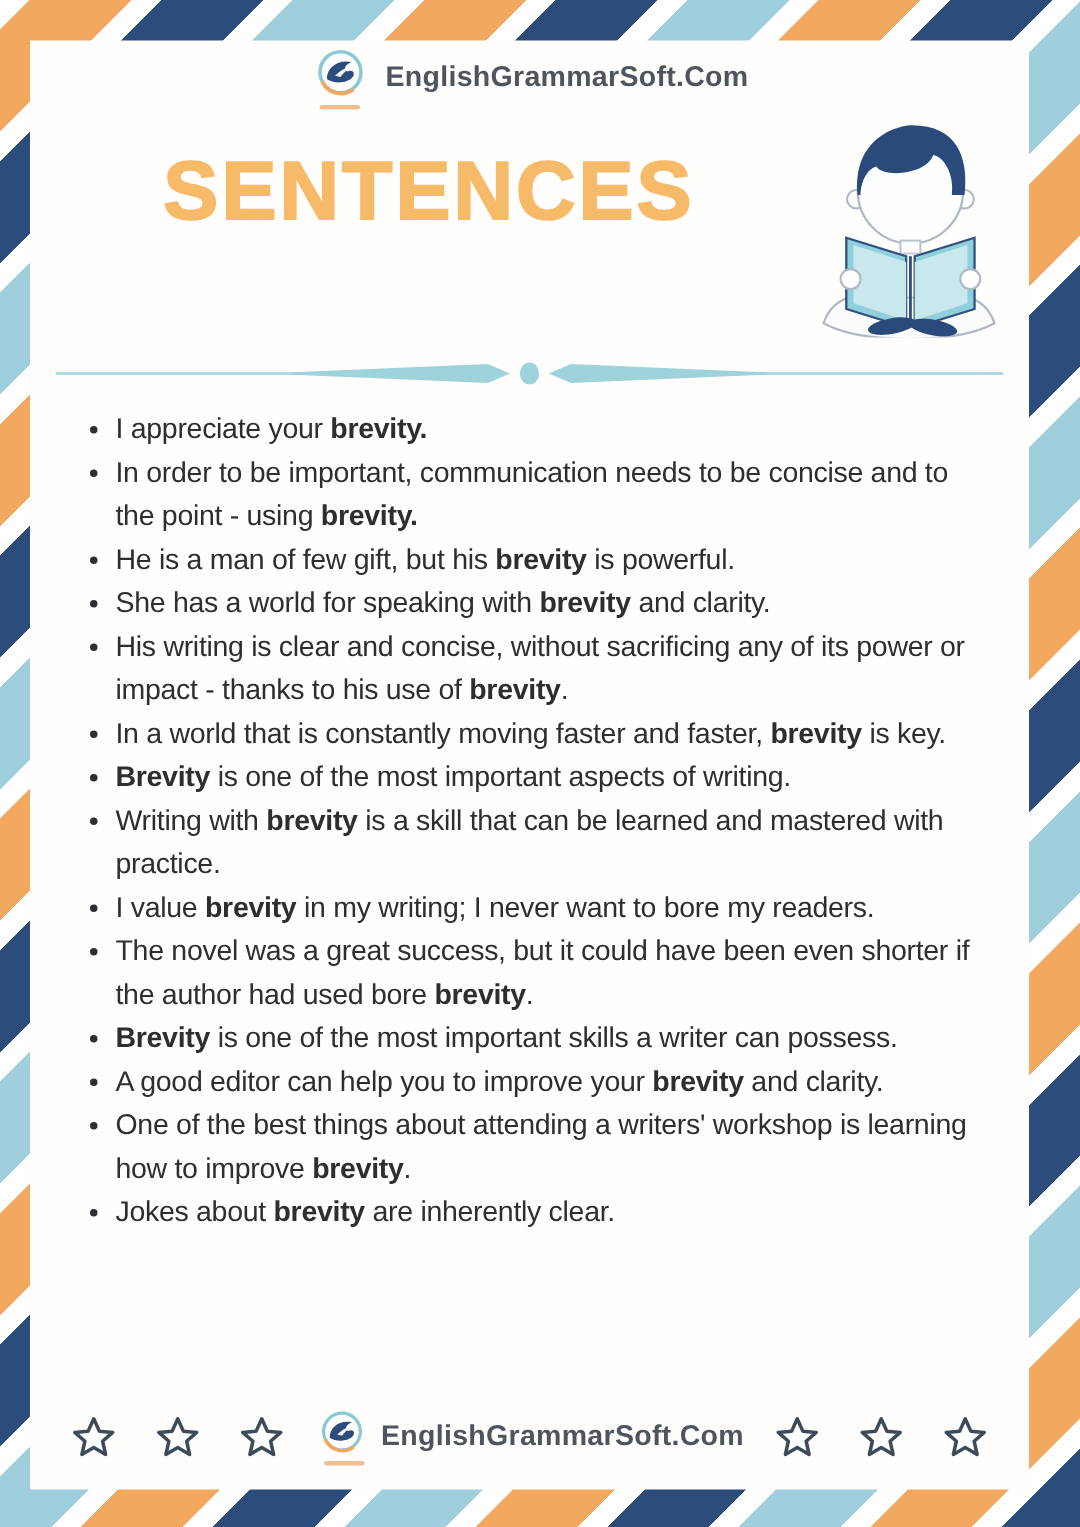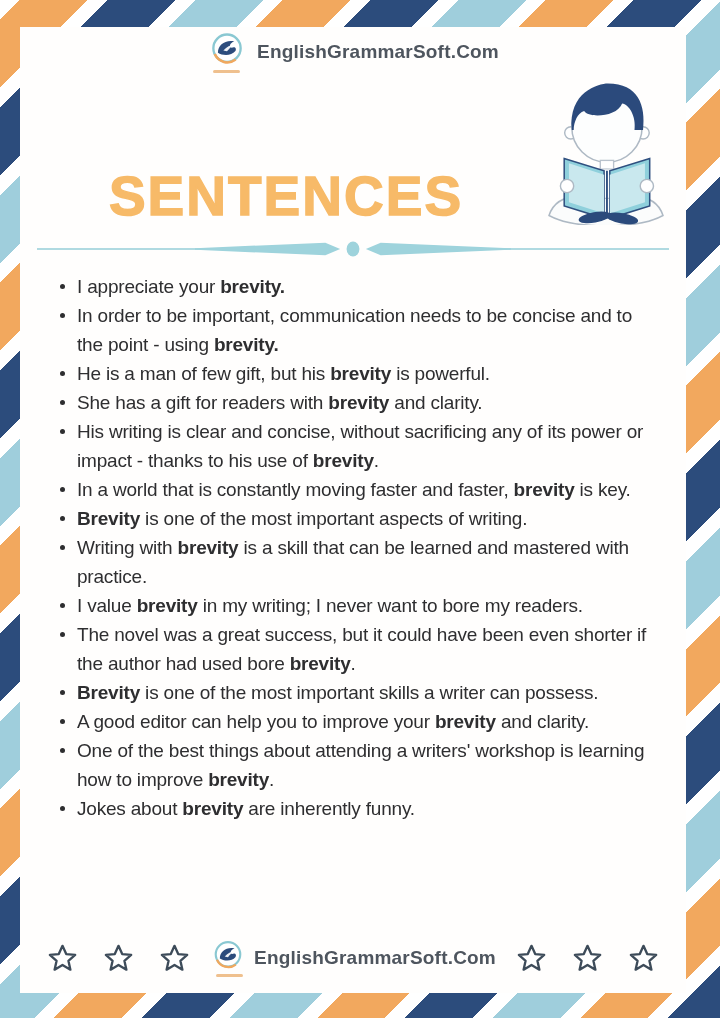--- a/index.html
+++ b/index.html
@@ -27,21 +27,21 @@
     position:absolute;left:20px;top:27px;right:34px;bottom:25px;
     background:#FFFEFD;
   }
   
   .brand-row{display:flex;align-items:center;justify-content:center;gap:10px;margin-top:2px;}
   .logo{position:relative;width:40px;height:46px;flex:none;}
   .logo svg{display:block;}
   .logo .smudge{position:absolute;left:6px;bottom:2px;width:27px;height:3px;border-radius:2px;background:#E8A55E;opacity:.7;}
   .brand-name{font-size:19px;font-weight:700;color:#4E555E;letter-spacing:.2px;}
   
-  .title-row{display:flex;align-items:flex-end;margin-top:8px;padding:0 4px 0 22px;}
+  .title-row{display:flex;align-items:flex-start;margin-top:8px;padding:0 4px 0 22px;}
   .page-title{
     flex:1;text-align:center;margin:16px 0 0;font-weight:700;
     font-size:55px;line-height:57px;letter-spacing:2px;
     color:#F7BA68;-webkit-text-stroke:1.4px #F7BA68;
   }
   .page-title span{display:block;}
   .boy{width:152px;height:152px;flex:none;margin-top:-10px;}
   
   .divider{display:block;width:632px;height:20px;margin:14px auto 0;}
   
@@ -124,31 +124,31 @@
       <rect x="470" y="9.1" width="170" height="1.8" fill="#A7D6DE"></rect>
       <polygon points="160,9.2 292,3.6 307,10 292,16.4 160,10.8" fill="#9ED3DC"></polygon>
       <polygon points="480,9.2 348,3.6 333,10 348,16.4 480,10.8" fill="#9ED3DC"></polygon>
       <ellipse cx="320" cy="10" rx="6.5" ry="7.5" fill="#9ED3DC"></ellipse>
     </svg>
 
     <ul class="sentences">
         <li><span>I appreciate your </span><b>brevity.</b></li>
         <li><span>In order to be important, communication needs to be concise and to the point - using </span><b>brevity.</b></li>
         <li><span>He is a man of few gift, but his </span><b>brevity</b><span> is powerful.</span></li>
-        <li><span>She has a gift for readers with </span><b>brevity</b><span> and clarity.</span></li>
+        <li><span>She has a world for speaking with </span><b>brevity</b><span> and clarity.</span></li>
         <li><span>His writing is clear and concise, without sacrificing any of its power or impact - thanks to his use of </span><b>brevity</b><span>.</span></li>
         <li><span>In a world that is constantly moving faster and faster, </span><b>brevity</b><span> is key.</span></li>
         <li><b>Brevity</b><span> is one of the most important aspects of writing.</span></li>
         <li><span>Writing with </span><b>brevity</b><span> is a skill that can be learned and mastered with practice.</span></li>
         <li><span>I value </span><b>brevity</b><span> in my writing; I never want to bore my readers.</span></li>
         <li><span>The novel was a great success, but it could have been even shorter if the author had used bore </span><b>brevity</b><span>.</span></li>
         <li><b>Brevity</b><span> is one of the most important skills a writer can possess.</span></li>
         <li><span>A good editor can help you to improve your </span><b>brevity</b><span> and clarity.</span></li>
         <li><span>One of the best things about attending a writers' workshop is learning how to improve </span><b>brevity</b><span>.</span></li>
-        <li><span>Jokes about </span><b>brevity</b><span> are inherently funny.</span></li>
+        <li><span>Jokes about </span><b>brevity</b><span> are inherently clear.</span></li>
       </ul>
 
     <div class="footer">
       <div class="stars">
           <svg class="star" viewBox="0 0 24 24">
             <path d="M12 2.8l2.7 6 6.5.6-4.9 4.3 1.45 6.4L12 16.7l-5.75 3.4 1.45-6.4-4.9-4.3 6.5-.6z" fill="#ffffff" stroke="#3D4B59" stroke-width="1.7" stroke-linejoin="round"></path>
           </svg>
           <svg class="star" viewBox="0 0 24 24">
             <path d="M12 2.8l2.7 6 6.5.6-4.9 4.3 1.45 6.4L12 16.7l-5.75 3.4 1.45-6.4-4.9-4.3 6.5-.6z" fill="#ffffff" stroke="#3D4B59" stroke-width="1.7" stroke-linejoin="round"></path>
           </svg>

